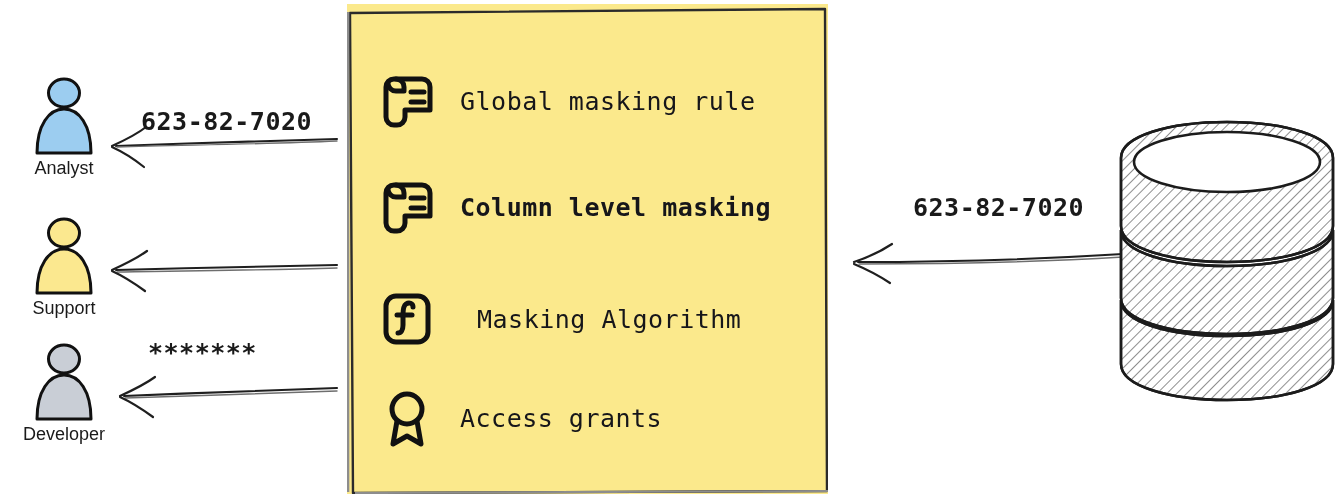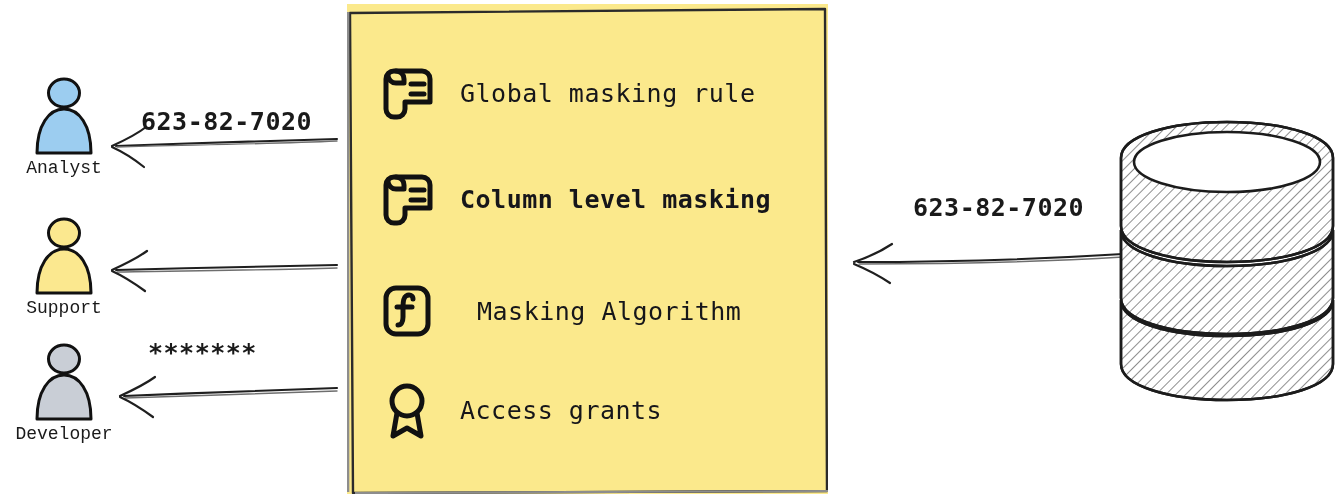--- a/index.html
+++ b/index.html
@@ -23,21 +23,21 @@
   }
 
   
   .actor {
     position: absolute;
     width: 120px;
     text-align: center;
   }
   .actor .person-svg { display: block; margin: 0 auto; }
   .actor .actor-label {
-    font-family: Liberation Mono, monospace;
+    font-family: Liberation Sans, sans-serif;
     font-size: 18px;
     color: #1a1a1a;
     letter-spacing: 0px;
     margin-top: 2px;
     white-space: nowrap;
   }
 
   #actor-analyst   { left: 4px;  top: 76px; }
   #actor-support   { left: 4px;  top: 216px; }
   #actor-developer { left: 4px;  top: 342px; }
@@ -69,21 +69,21 @@
   }
   #policy-box .box-edge {
     position: absolute;
     left: 0; top: 0;
     width: 481px;
     height: 490px;
     pointer-events: none;
   }
   .policy-list {
     position: absolute;
-    left: 0; top: 0;
+    left: 0; top: 8px;
     width: 481px;
     height: 490px;
   }
   .policy-item {
     position: absolute;
     left: 33px;
     display: flex;
     align-items: center;
     gap: 26px;
   }

